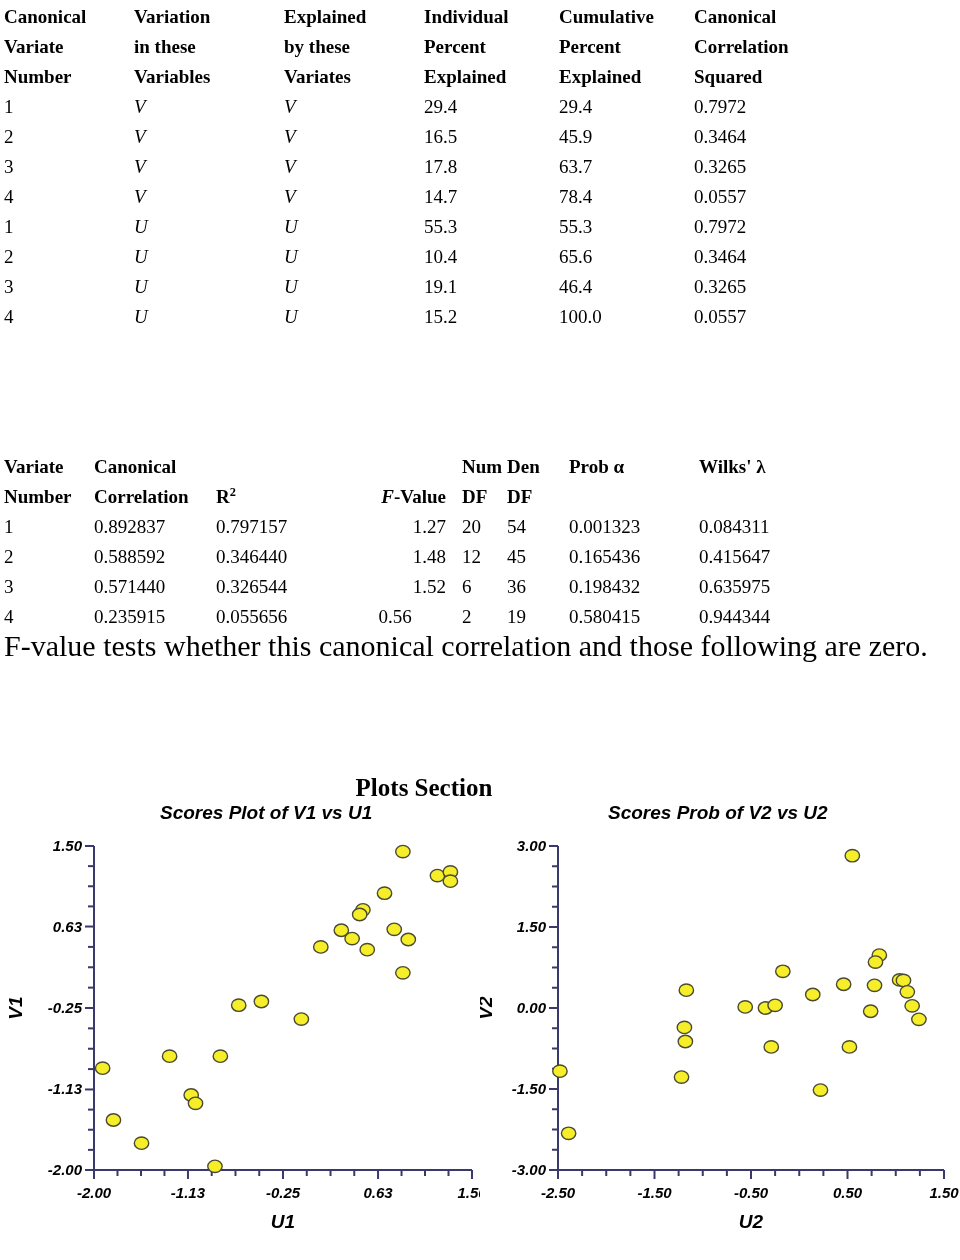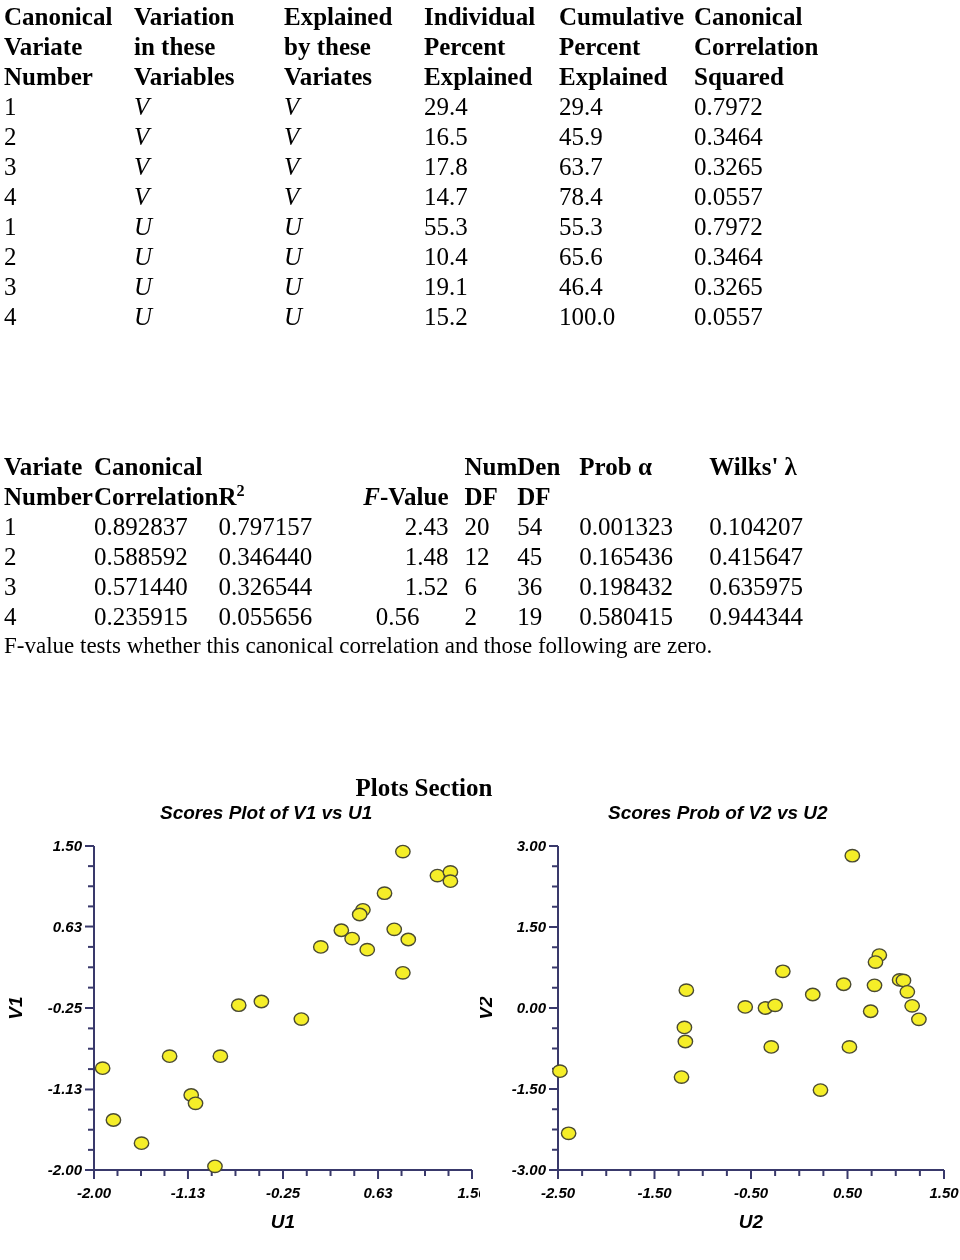--- a/index.html
+++ b/index.html
@@ -20,21 +20,21 @@
   .section-title {
     font-weight: bold;
     font-size: 25px;
     line-height: 30px;
     white-space: pre;
   }
 
   
   table.stat {
     border-collapse: collapse;
-    font-size: 25px;
+    font-size: 19px;
     line-height: 30px;
   }
   table.stat td, table.stat th {
     padding: 0;
     text-align: left;
     vertical-align: bottom;
     white-space: pre;
     font-weight: normal;
   }
   table.stat thead th {
@@ -56,21 +56,21 @@
   #corr-table col.d0 { width: 90px; }
   #corr-table col.d1 { width: 122px; }
   #corr-table col.d2 { width: 128px; }
   #corr-table col.d3 { width: 118px; }
   #corr-table col.d4 { width: 45px; }
   #corr-table col.d5 { width: 62px; }
   #corr-table col.d6 { width: 130px; }
   #corr-table col.d7 { width: 140px; }
 
   .note {
-    font-size: 23px;
+    font-size: 30px;
     line-height: 28px;
     white-space: pre;
   }
 
   
   #plots-heading {
     text-align: center;
     font-weight: bold;
     font-size: 25px;
     margin-top: 12px;
@@ -269,25 +269,25 @@
         <th>DF</th>
         <th></th>
         <th></th>
       </tr>
     </thead>
     <tbody>
       <tr>
         <td>1</td>
         <td>0.892837</td>
         <td>0.797157</td>
-        <td class="bd" style="text-align:right; padding-right:16px;">2.43</td>
+        <td class="bd" style="text-align:right; padding-right:16px;">1.27</td>
         <td>20</td>
         <td>54</td>
         <td class="bd">0.001323</td>
-        <td>0.104207</td>
+        <td>0.084311</td>
       </tr>
       <tr>
         <td>2</td>
         <td>0.588592</td>
         <td>0.346440</td>
         <td class="bd" style="text-align:right; padding-right:16px;">1.48</td>
         <td>12</td>
         <td>45</td>
         <td class="bd">0.165436</td>
         <td>0.415647</td>

